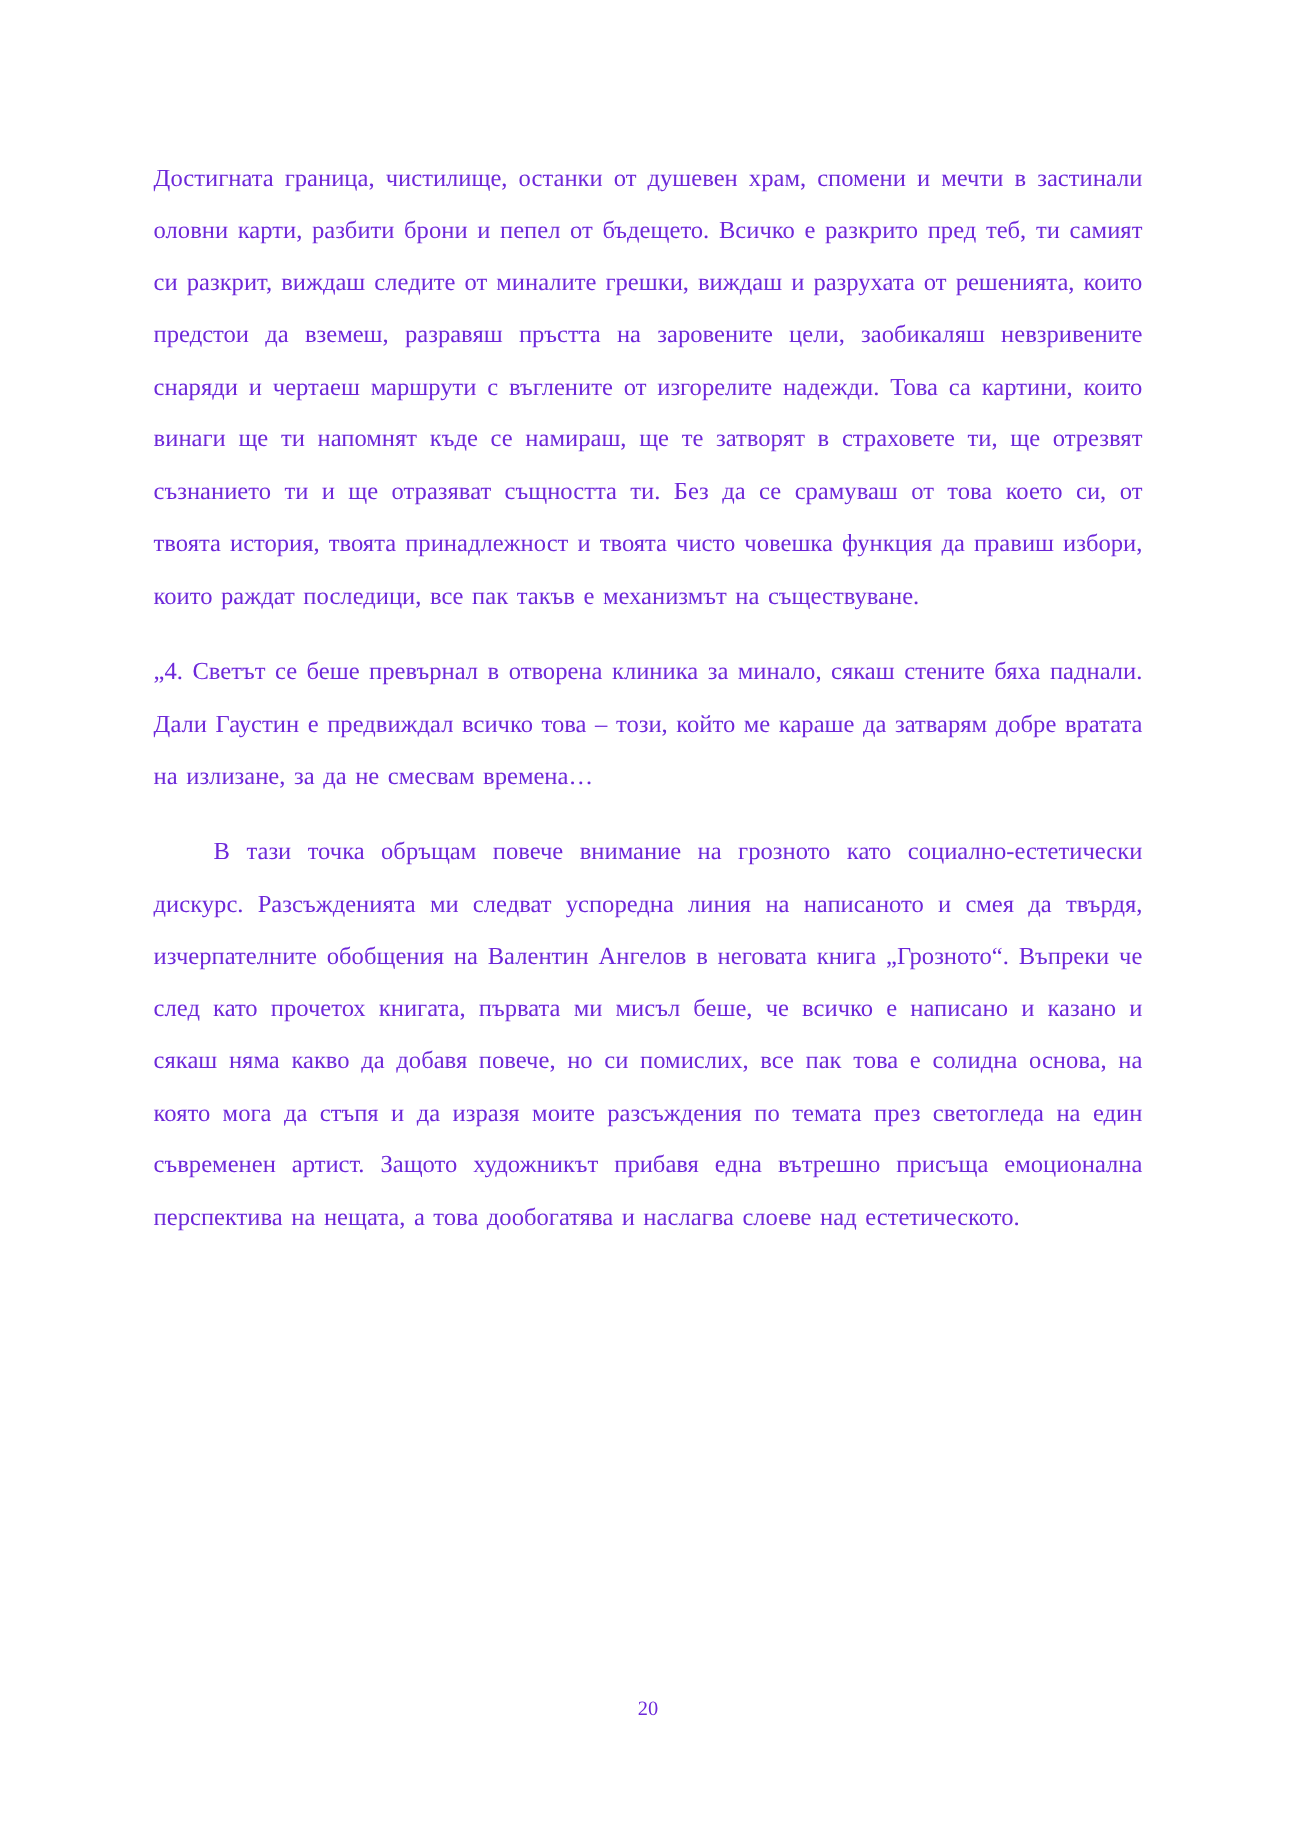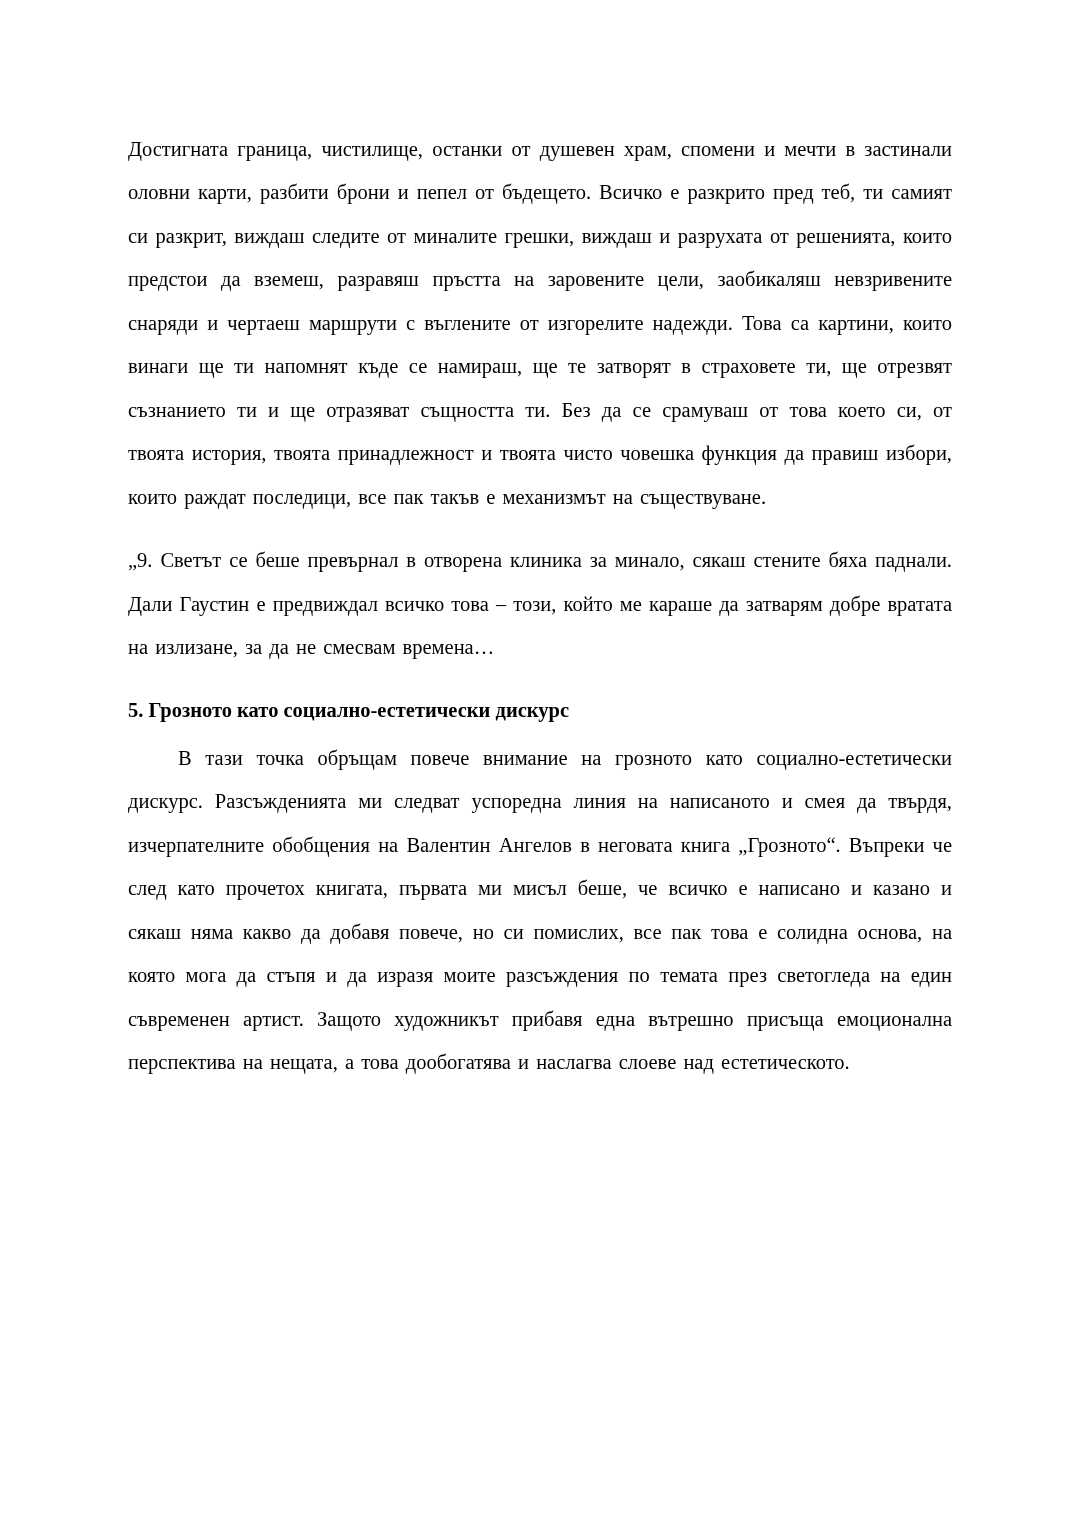--- a/index.html
+++ b/index.html
@@ -7,21 +7,21 @@
     padding: 0;
     background: #ffffff;
   }
   .page {
     position: relative;
     width: 1080px;
     height: 1527px;
     background: #ffffff;
     box-sizing: border-box;
     font-family: "Liberation Serif", "DejaVu Serif", serif;
-    color: #000000;
+    color: #6d28d9;
     overflow: hidden;
   }
   .content {
     position: absolute;
     top: 128px;
     left: 128px;
     right: 128px;
   }
   p.body {
     font-size: 20.5px;
@@ -49,17 +49,17 @@
     font-size: 17px;
     line-height: 1;
   }
 </style>
 </head>
 <body>
 
 <div class="page">
   <div class="content">
     <p class="body">Достигната граница, чистилище, останки от душевен храм, спомени и мечти в застинали оловни карти, разбити брони и пепел от бъдещето. Всичко е разкрито пред теб, ти самият си разкрит, виждаш следите от миналите грешки, виждаш и разрухата от решенията, които предстои да вземеш, разравяш пръстта на заровените цели, заобикаляш невзривените снаряди и чертаеш маршрути с въглените от изгорелите надежди. Това са картини, които винаги ще ти напомнят къде се намираш, ще те затворят в страховете ти, ще отрезвят съзнанието ти и ще отразяват същността ти. Без да се срамуваш от това което си, от твоята история, твоята принадлежност и твоята чисто човешка функция да правиш избори, които раждат последици, все пак такъв е механизмът на съществуване.</p>
-    <p class="body">„9. Светът се беше превърнал в отворена клиника за минало, сякаш стените бяха паднали. Дали Гаустин е предвиждал всичко това – този, който ме караше да затварям добре вратата на излизане, за да не смесвам времена…</p>
-    <h2 class="heading">5. Грозното като социално-естетически дискурс</h2>
+    <p class="body">„4. Светът се беше превърнал в отворена клиника за минало, сякаш стените бяха паднали. Дали Гаустин е предвиждал всичко това – този, който ме караше да затварям добре вратата на излизане, за да не смесвам времена…</p>
     <p class="body indent">В тази точка обръщам повече внимание на грозното като социално-естетически дискурс. Разсъжденията ми следват успоредна линия на написаното и смея да твърдя, изчерпателните обобщения на Валентин Ангелов в неговата книга „Грозното“. Въпреки че след като прочетох книгата, първата ми мисъл беше, че всичко е написано и казано и сякаш няма какво да добавя повече, но си помислих, все пак това е солидна основа, на която мога да стъпя и да изразя моите разсъждения по темата през светогледа на един съвременен артист. Защото художникът прибавя една вътрешно присъща емоционална перспектива на нещата, а това дообогатява и наслагва слоеве над естетическото.</p>
   </div>
+  <div class="page-number">20</div>
 </div>
 
 </body></html>

